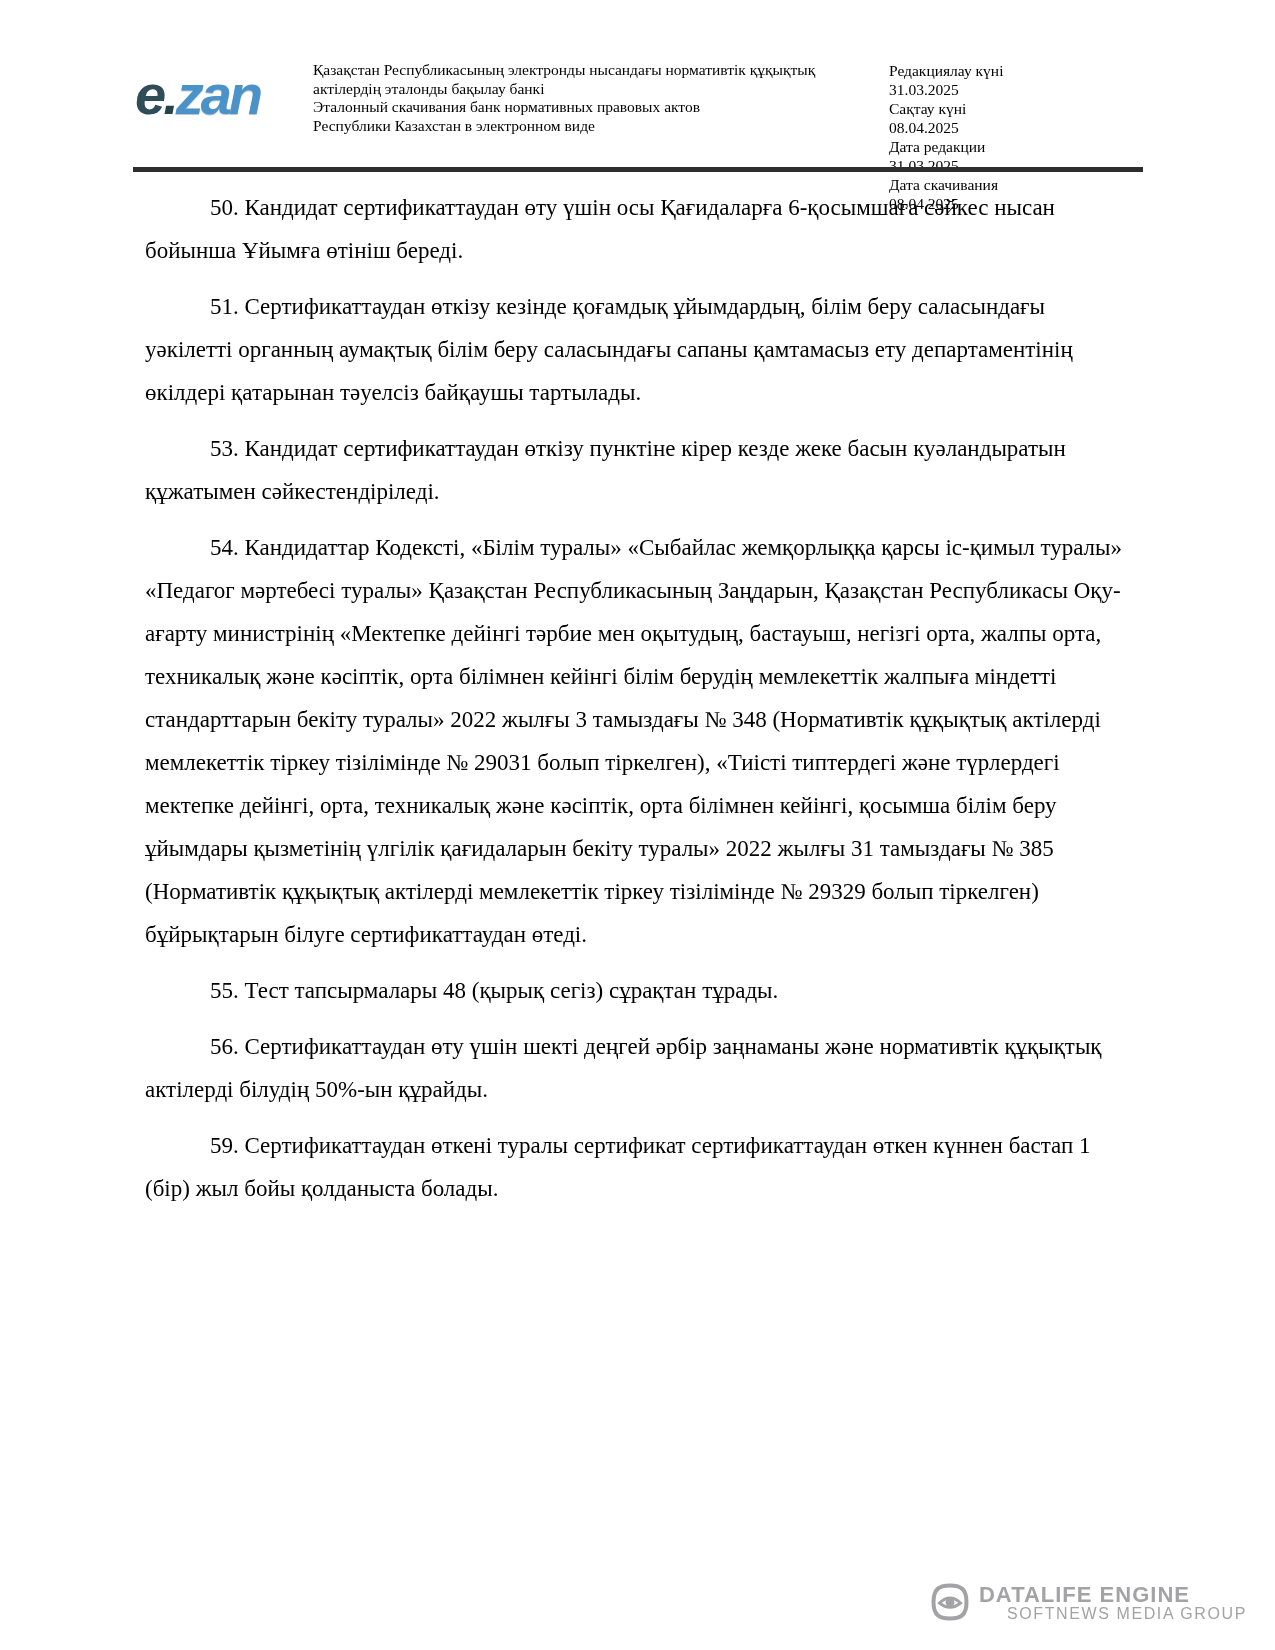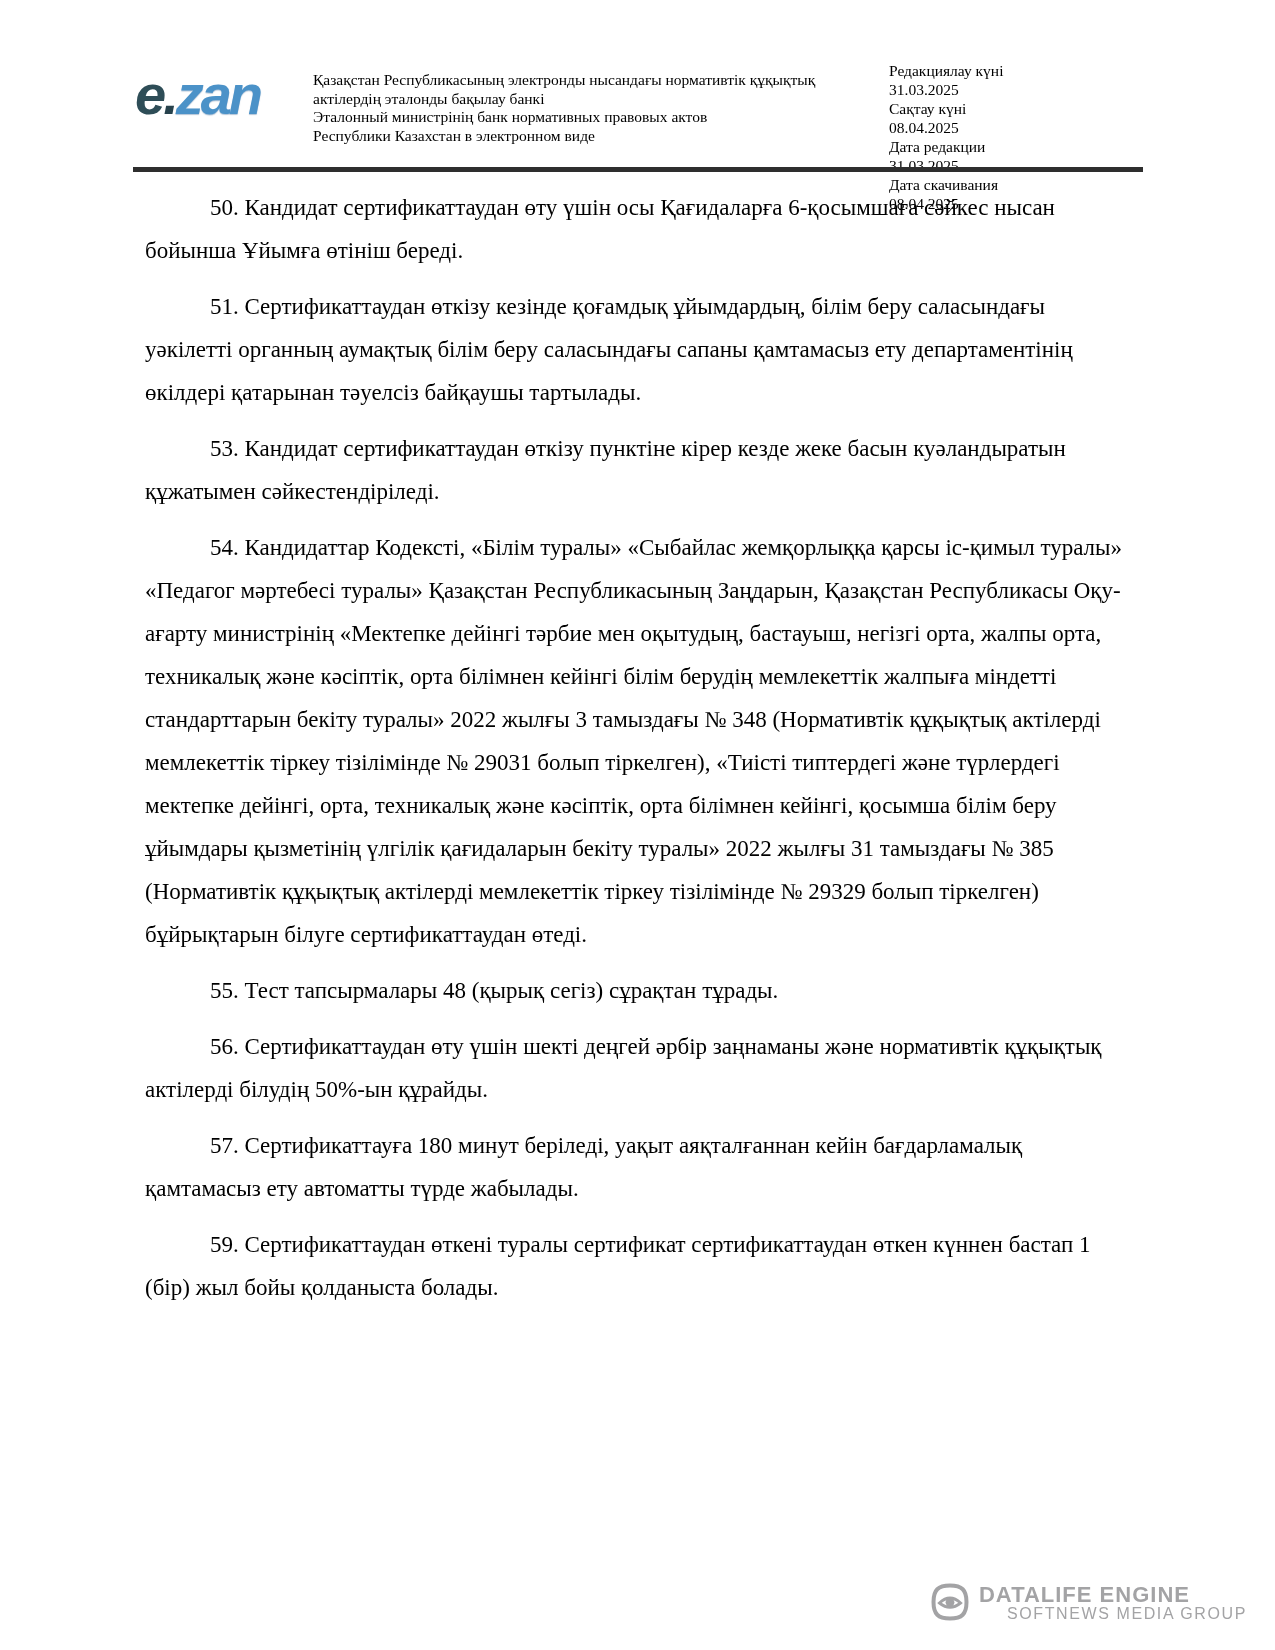--- a/index.html
+++ b/index.html
@@ -24,21 +24,21 @@
     font-size:56px; line-height:80px;
     letter-spacing:-3px;
     user-select:none;
   }
   .logo .logo-e   { color:#2e4d57; }
   .logo .logo-dot { color:#27424c; }
   .logo .logo-zan { color:#4b92c8; text-shadow:0 1px 1px rgba(40,90,140,.35); }
 
   .org {
     width:562px; flex:0 0 562px;
-    margin-top:16px;
+    margin-top:6px;
     font-size:15.5px; line-height:18.5px;
   }
 
   .meta {
     margin-top:6px; margin-left:14px;
     font-size:15.5px; line-height:19px;
     flex:1 1 auto;
   }
   .meta-row { display:flex;flex-direction:column; }
   .meta-label { width:158px; }
@@ -76,21 +76,21 @@
 
 <div class="page">
 
   <div class="header">
     <div class="logo">
       <span class="logo-e">e</span><span class="logo-dot">.</span><span class="logo-zan">zan</span>
     </div>
 
     <div class="org">
       <div>Қазақстан Республикасының электронды нысандағы нормативтік құқықтық актілердің эталонды бақылау банкі</div>
-      <div>Эталонный министрінің банк нормативных правовых актов</div>
+      <div>Эталонный скачивания банк нормативных правовых актов</div>
       <div>Республики Казахстан в электронном виде</div>
     </div>
 
     <div class="meta" id="meta-rows">
         <div class="meta-row">
           <div class="meta-label">Редакциялау күні</div>
           <div class="meta-value">31.03.2025</div>
         </div>
         <div class="meta-row">
           <div class="meta-label">Сақтау күні</div>
@@ -109,21 +109,20 @@
 
   <div class="rule"></div>
 
   <div class="body" id="paragraphs">
       <p class="para">50. Кандидат сертификаттаудан өту үшін осы Қағидаларға 6-қосымшаға сәйкес нысан бойынша Ұйымға өтініш береді.</p>
       <p class="para">51. Сертификаттаудан өткізу кезінде қоғамдық ұйымдардың, білім беру саласындағы уәкілетті органның аумақтық білім беру саласындағы сапаны қамтамасыз ету департаментінің өкілдері қатарынан тәуелсіз байқаушы тартылады.</p>
       <p class="para">53. Кандидат сертификаттаудан өткізу пунктіне кірер кезде жеке басын куәландыратын құжатымен сәйкестендіріледі.</p>
       <p class="para">54. Кандидаттар Кодексті, «Білім туралы» «Сыбайлас жемқорлыққа қарсы іс-қимыл туралы» «Педагог мәртебесі туралы» Қазақстан Республикасының Заңдарын, Қазақстан Республикасы Оқу-ағарту министрінің «Мектепке дейінгі тәрбие мен оқытудың, бастауыш, негізгі орта, жалпы орта, техникалық және кәсіптік, орта білімнен кейінгі білім берудің мемлекеттік жалпыға міндетті стандарттарын бекіту туралы» 2022 жылғы 3 тамыздағы № 348 (Нормативтік құқықтық актілерді мемлекеттік тіркеу тізілімінде № 29031 болып тіркелген), «Тиісті типтердегі және түрлердегі мектепке дейінгі, орта, техникалық және кәсіптік, орта білімнен кейінгі, қосымша білім беру ұйымдары қызметінің үлгілік қағидаларын бекіту туралы» 2022 жылғы 31 тамыздағы № 385 (Нормативтік құқықтық актілерді мемлекеттік тіркеу тізілімінде № 29329 болып тіркелген) бұйрықтарын білуге сертификаттаудан өтеді.</p>
       <p class="para">55. Тест тапсырмалары 48 (қырық сегіз) сұрақтан тұрады.</p>
       <p class="para">56. Сертификаттаудан өту үшін шекті деңгей әрбір заңнаманы және нормативтік құқықтық актілерді білудің 50%-ын құрайды.</p>
-      <p class="para">57. Сертификаттауға 180 минут беріледі, уақыт аяқталғаннан кейін бағдарламалық қамтамасыз ету автоматты түрде жабылады.</p>
       <p class="para">59. Сертификаттаудан өткені туралы сертификат сертификаттаудан өткен күннен бастап 1 (бір) жыл бойы қолданыста болады.</p>
     </div>
 
   <div class="footer">
     <div class="dle">
       <svg width="40" height="40" viewBox="0 0 40 40" aria-hidden="true">
         <path d="M20 3.5 C32 3.5 36.5 8 36.5 20 C36.5 32 32 36.5 20 36.5 C8 36.5 3.5 32 3.5 20 C3.5 8 8 3.5 20 3.5 Z" fill="none" stroke="#a3a3a5" stroke-width="4"></path>
         <path d="M9.5 21 Q20 11 30.5 21 Q20 29.5 9.5 21 Z" fill="none" stroke="#a3a3a5" stroke-width="3"></path>
         <circle cx="20" cy="20.3" r="4.4" fill="#a3a3a5"></circle>
       </svg>

